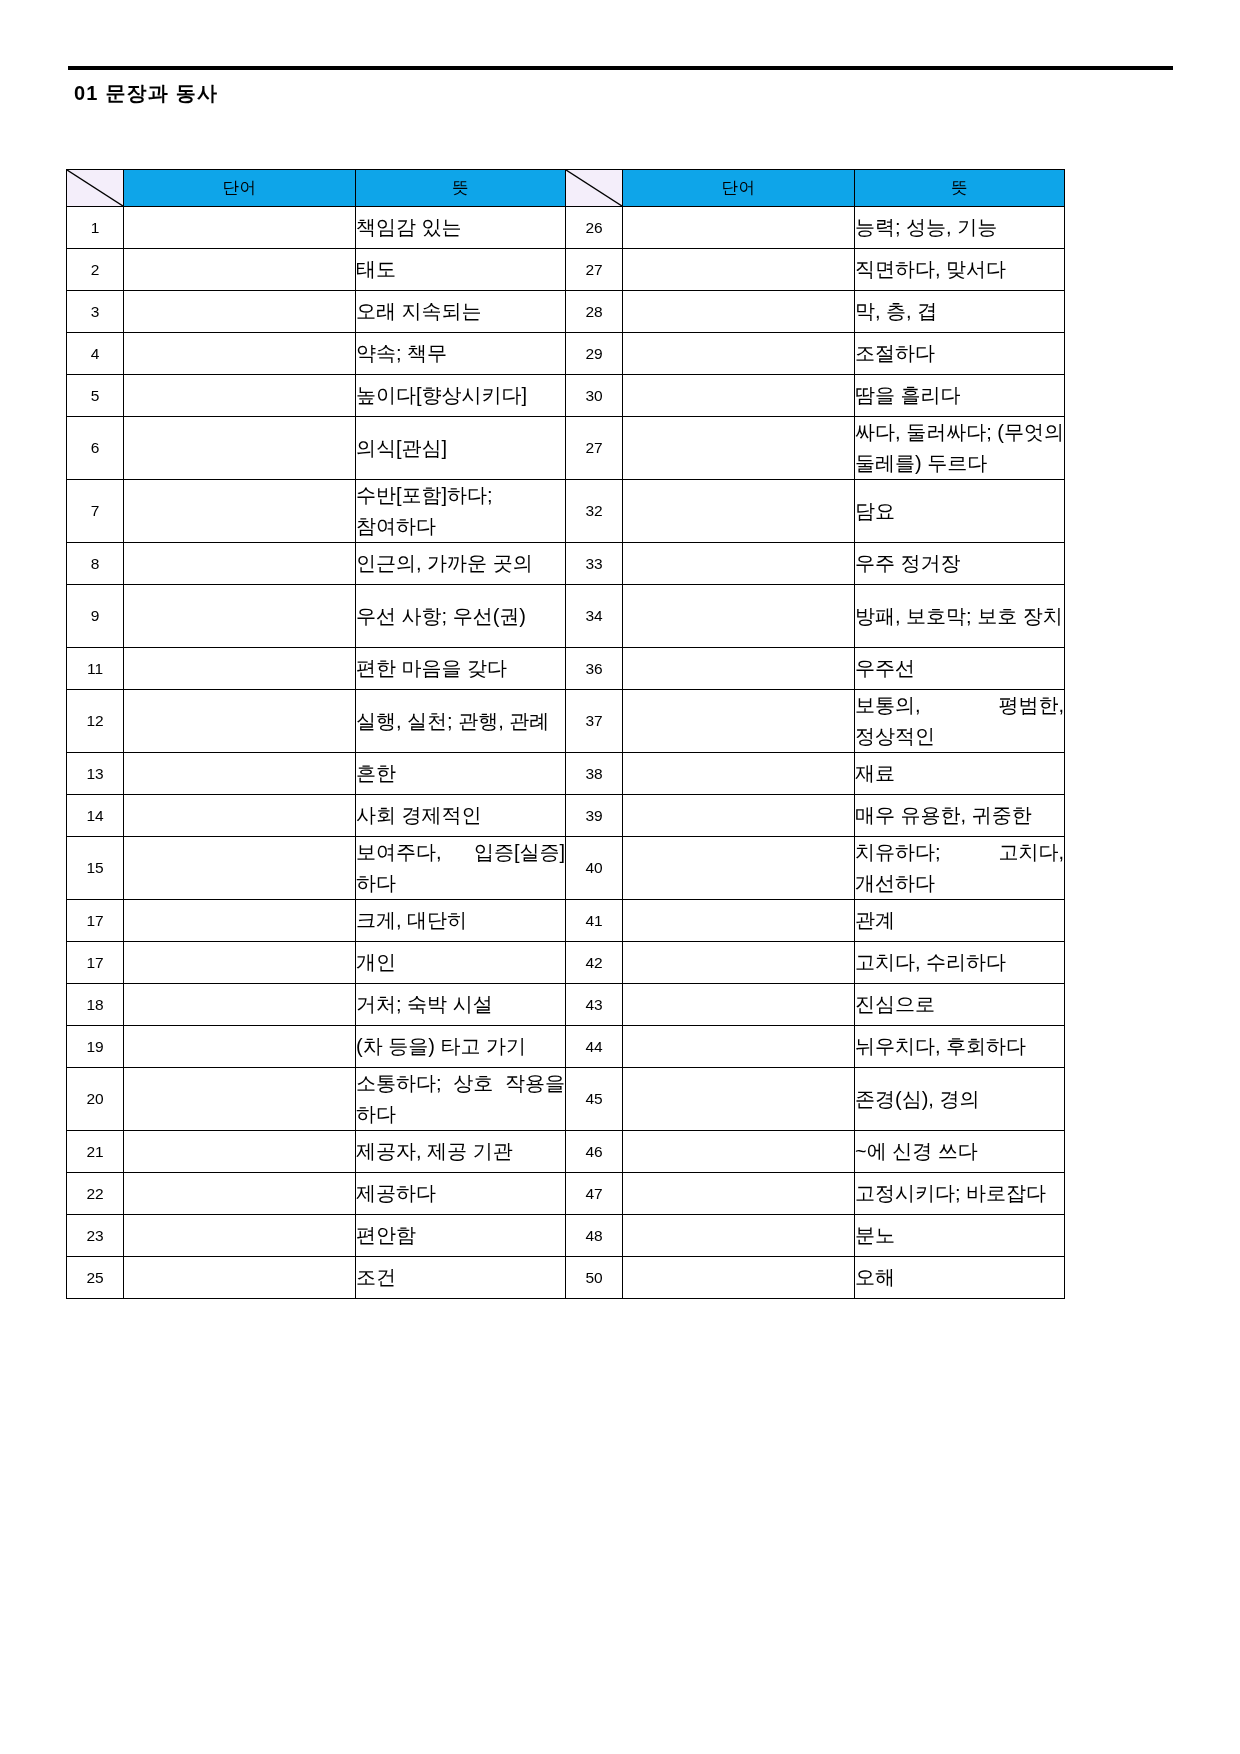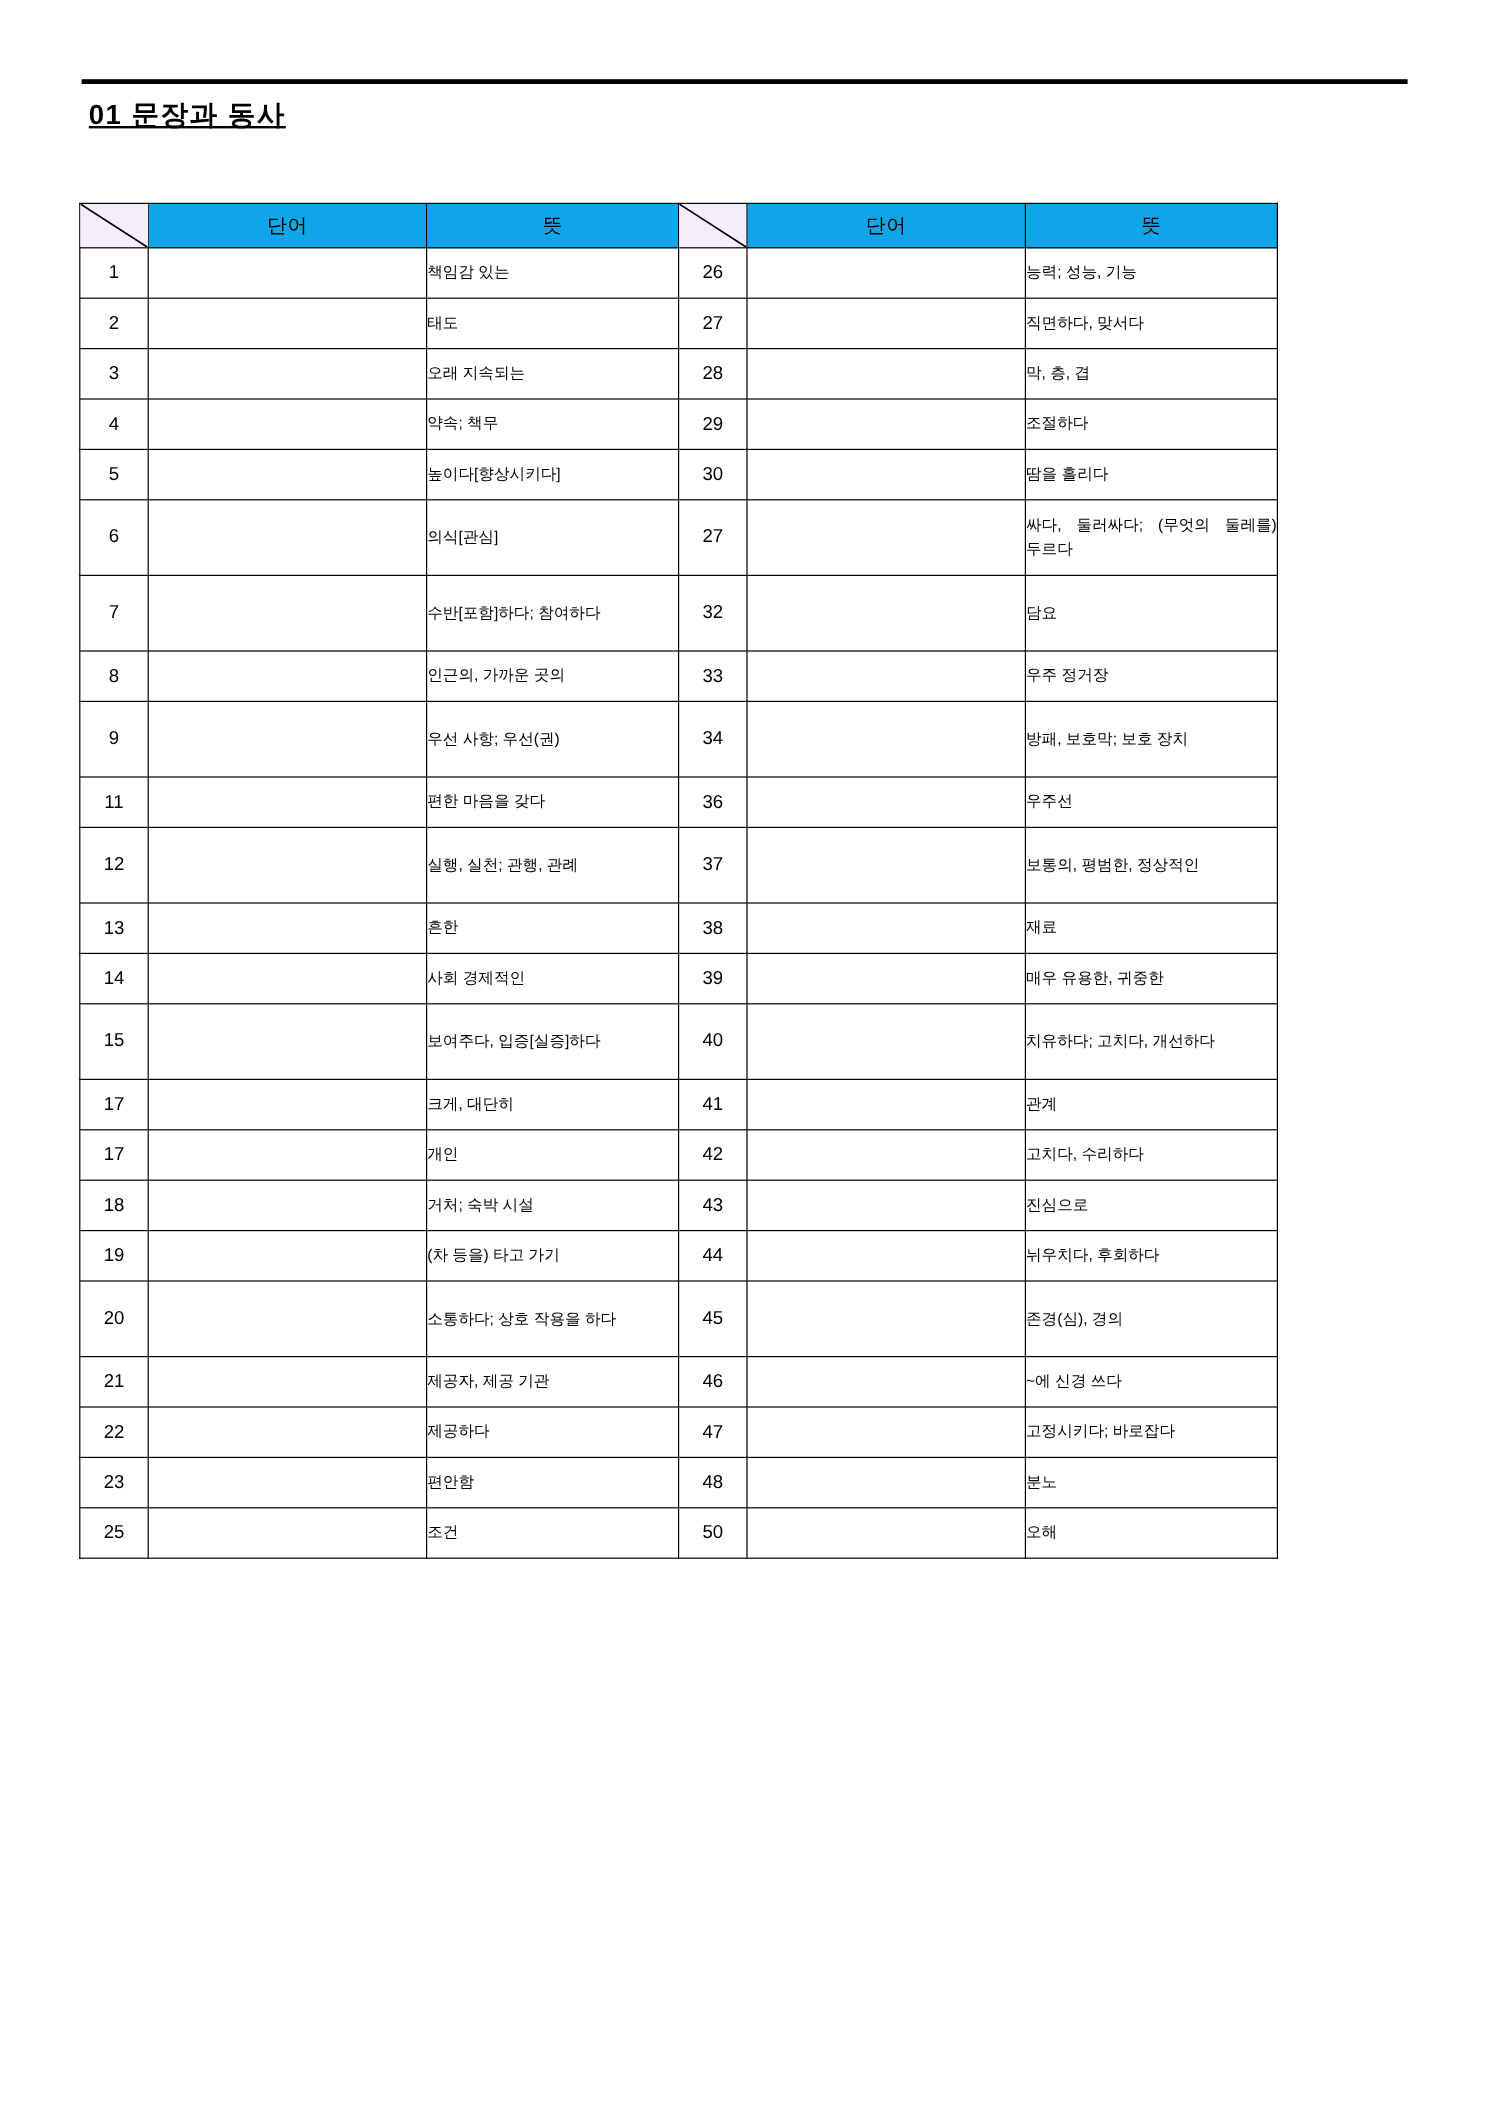--- a/index.html
+++ b/index.html
@@ -28,25 +28,24 @@
     left: 68px;
     top: 66px;
     width: 1105px;
     height: 4px;
     background: #000000;
   }
   .page-title {
     position: absolute;
     left: 74px;
     top: 80px;
-    font-size: 23px;
+    font-size: 20px;
     font-weight: bold;
     letter-spacing: 1.2px;
     white-space: nowrap;
-    text-decoration: underline;
   }
   .table-wrap {
     position: absolute;
     left: 66px;
     top: 169px;
     width: 958px;
   }
   table.vocab {
     border-collapse: collapse;
     width: 958px;
@@ -86,21 +85,21 @@
   td.num {
     text-align: center;
     font-size: 15.5px;
     font-weight: bold;
     height: 41px;
   }
   td.word {
     background: #ffffff;
   }
   td.mean {
-    font-size: 13px;
+    font-size: 20px;
     line-height: 1.55;
     padding: 5px 9px 5px 9px;
     text-align: justify;
     text-justify: inter-character;
     word-break: keep-all;
     margin-top: 24px;
   }
   td.mean .mtxt {
     display: block;
     text-align: justify;

